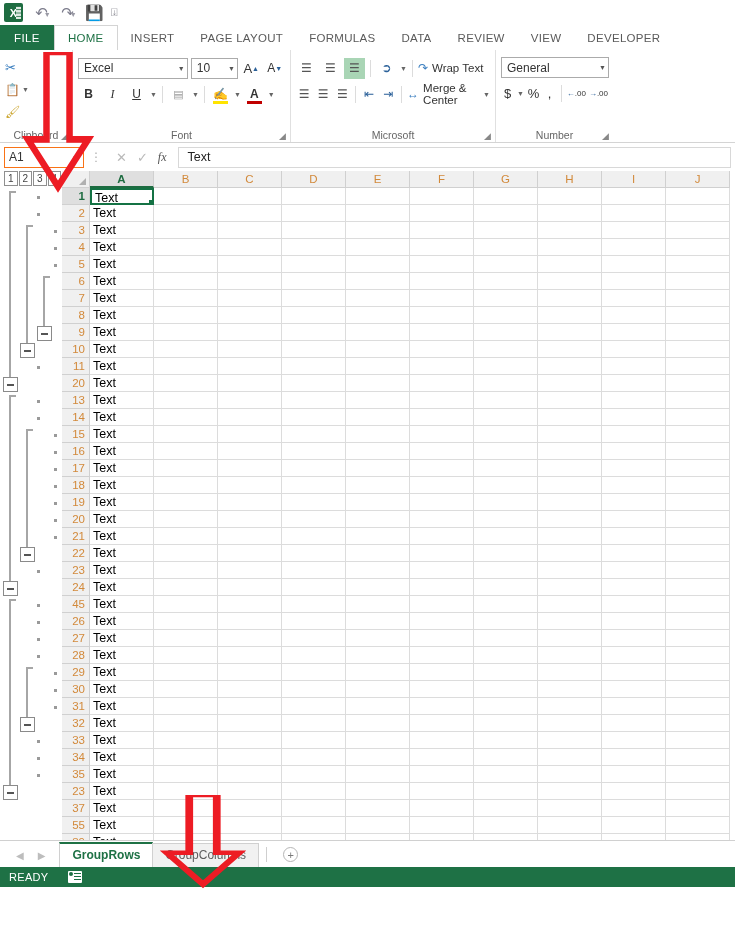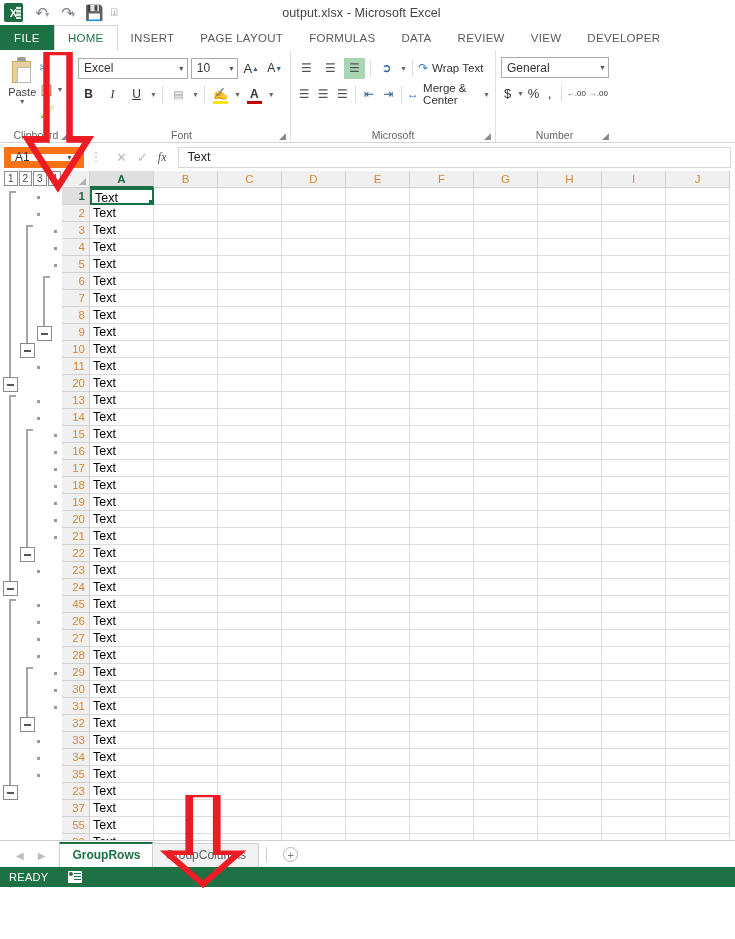--- a/index.html
+++ b/index.html
@@ -105,21 +105,21 @@
   .numfmt { width:108px; }
 
   
   .stylesg { width:60px; align-items:center; }
   .cf-ico { width:26px; height:26px; display:grid; grid-template-columns:repeat(3,1fr); grid-template-rows:repeat(3,1fr); border:1px solid #9c9c9c; margin:2px auto 0 auto;}
   .cf-ico i { border:.5px solid #cfcfcf; display:block; }
 
   
   .fbar { height:28px; display:flex; align-items:center; padding:3px 4px; gap:4px; background:#fff;}
   .namebox {
-    width:80px; height:21px; border:7px solid #f97316; display:flex; align-items:center;
+    width:80px; height:21px; border:1px solid #f97316; display:flex; align-items:center;
     padding:0 4px; font-size:12px; color:#333;justify-content:center;
   }
   .namebox .cv{ margin-left:auto; font-size:7px; color:#555;}
   .fdots { color:#b0b0b0; font-size:12px; padding:0 2px;}
   .fbtns { display:flex; align-items:center; gap:10px; padding:0 8px; }
   .fbtn { color:#b9b9b9; font-size:13px; }
   .fx { color:#555; font-style:italic; font-size:12px; font-family:"Liberation Serif",serif;}
   .fedit { flex:1; height:21px; border:1px solid #d8d8d8; border-left:1px solid #d8d8d8;
            display:flex; align-items:center; padding-left:8px; font-size:12.5px; color:#222;}
 
@@ -208,48 +208,38 @@
 <body>
 
 <div class="titlebar">
   <div class="xl-logo">X</div>
   <div class="qat">
     <div class="qat-btn">↶<span class="qat-caret">▼</span></div>
     <div class="qat-btn">↷<span class="qat-caret">▼</span></div>
     <div class="qat-btn save-ico">💾</div>
     <div class="qat-more">⍗</div>
   </div>
-  <div class="doctitle">output.xlsx - Microsoft Excel</div>
 </div>
 
 <div class="tabbar">
   <div class="tab-file">FILE</div>
   <div class="tab active">HOME</div>
   <div class="tab">INSERT</div>
   <div class="tab">PAGE LAYOUT</div>
   <div class="tab">FORMULAS</div>
   <div class="tab">DATA</div>
   <div class="tab">REVIEW</div>
   <div class="tab">VIEW</div>
   <div class="tab">DEVELOPER</div>
 </div>
 
 <div class="ribbon">
 
   <div class="rgroup clip">
     <div class="rbody">
-      <div class="paste-col">
-        <div class="paste-ico">
-          <div class="clipTop"></div>
-            <div class="board"></div>
-            <div class="sheet"></div>
-        </div>
-        <div class="paste-lbl">Paste</div>
-        <div class="mini-caret">▼</div>
-      </div>
       <div class="clip-col">
         <div class="clip-item">
           <span style="color:#3a7ebf;font-size:13px;">✂</span>
         </div>
         <div class="clip-item">
           <span style="font-size:12px;color:#4a7ebb;">📋</span>
           <span class="mini-caret">▼</span>
         </div>
         <div class="clip-item">
           <span style="font-size:12px;color:#c9a227;">🖌</span>

